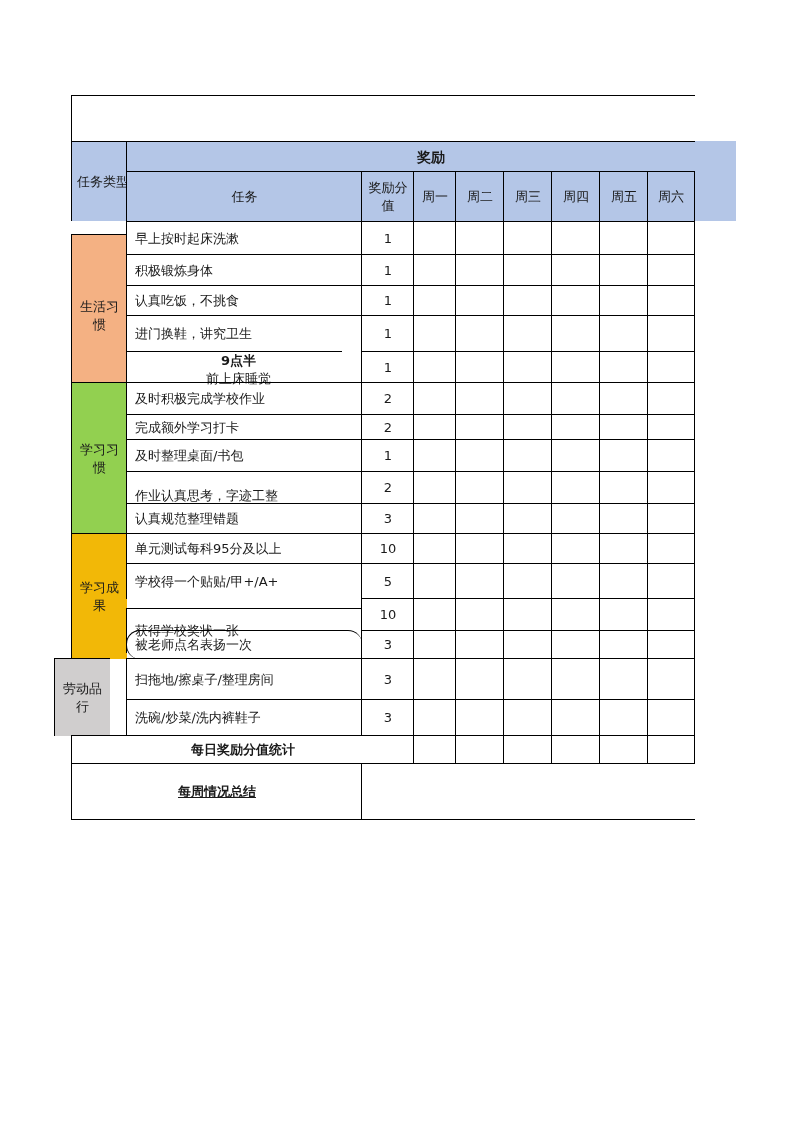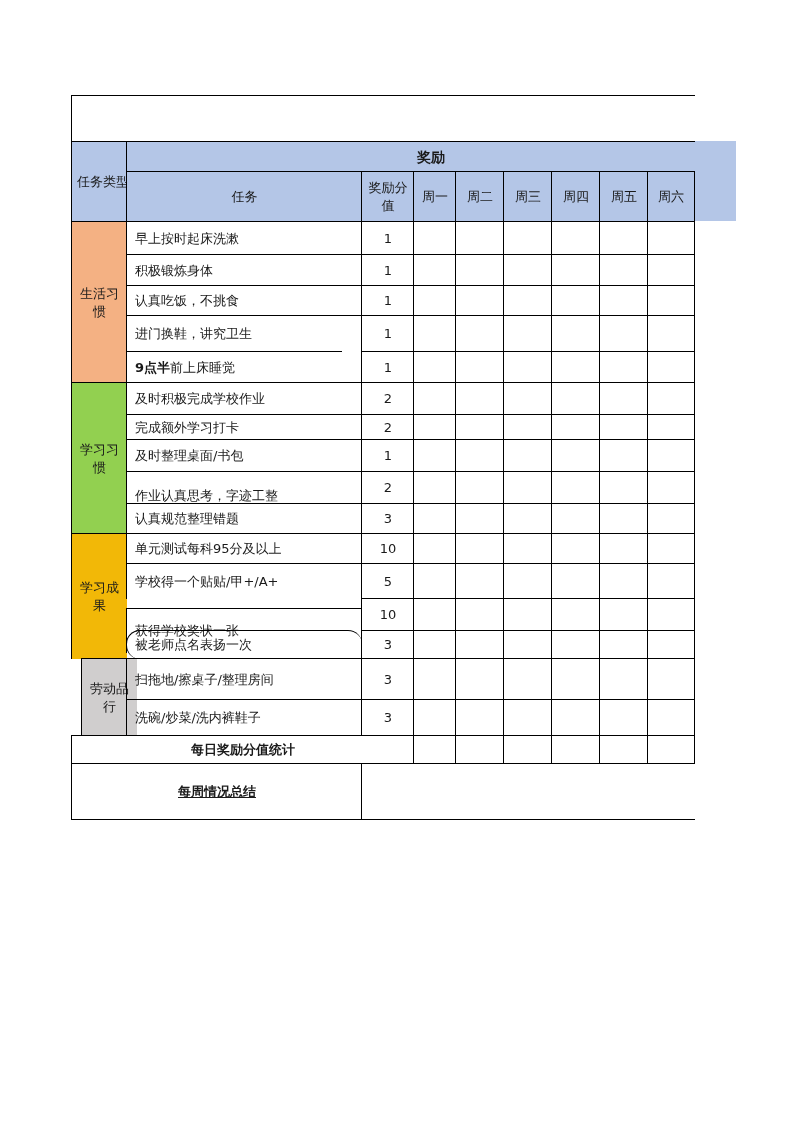--- a/index.html
+++ b/index.html
@@ -56,21 +56,21 @@
       </div>
       <div class="cell center hdr bl bt" style="left: 599px; top: 171px; width: 49px; height: 50px;">
         <span>周五</span>
       </div>
       <div class="cell center hdr bl bt br" style="left: 647px; top: 171px; width: 48px; height: 50px;">
         <span>周六</span>
       </div>
     </div>
 
   <div id="body-rows">
-      <div class="cell cat bl bt" style="left: 71px; top: 221px; width: 56px; height: 162px; background: rgb(244, 177, 131);">
+      <div class="cell cat bl bt" style="left: 71px; top: 234px; width: 56px; height: 162px; background: rgb(244, 177, 131);">
         <span>生活习惯</span>
       </div>
       <div class="cell left bl bt" style="left: 126px; top: 221px; width: 236px; height: 34px;">
         <span>早上按时起床洗漱</span>
       </div>
       <div class="cell center bl bt" style="left: 361px; top: 221px; width: 53px; height: 34px;">
         <span>1</span>
       </div>
       <div class="cell bl bt" style="left: 413px; top: 221px; width: 43px; height: 34px;"></div>
       <div class="cell bl bt" style="left: 455px; top: 221px; width: 49px; height: 34px;"></div>
@@ -107,21 +107,21 @@
       </div>
       <div class="cell center bl bt" style="left: 361px; top: 315px; width: 53px; height: 37px;">
         <span>1</span>
       </div>
       <div class="cell bl bt" style="left: 413px; top: 315px; width: 43px; height: 37px;"></div>
       <div class="cell bl bt" style="left: 455px; top: 315px; width: 49px; height: 37px;"></div>
       <div class="cell bl bt" style="left: 503px; top: 315px; width: 49px; height: 37px;"></div>
       <div class="cell bl bt" style="left: 551px; top: 315px; width: 49px; height: 37px;"></div>
       <div class="cell bl bt" style="left: 599px; top: 315px; width: 49px; height: 37px;"></div>
       <div class="cell bl bt br" style="left: 647px; top: 315px; width: 48px; height: 37px;"></div>
-      <div class="cell left bl bt" style="left: 126px; top: 351px; width: 216px; height: 32px;">
+      <div class="cell left bl bt" style="left: 126px; top: 351px; width: 216px; height: 32px; flex-direction: column;">
         <span class="bold">9点半</span>
         <span>前上床睡觉</span>
       </div>
       <div class="cell center bl bt" style="left: 361px; top: 351px; width: 53px; height: 32px;">
         <span>1</span>
       </div>
       <div class="cell bl bt" style="left: 413px; top: 351px; width: 43px; height: 32px;"></div>
       <div class="cell bl bt" style="left: 455px; top: 351px; width: 49px; height: 32px;"></div>
       <div class="cell bl bt" style="left: 503px; top: 351px; width: 49px; height: 32px;"></div>
       <div class="cell bl bt" style="left: 551px; top: 351px; width: 49px; height: 32px;"></div>
@@ -234,21 +234,21 @@
       </div>
       <div class="cell center bl bt" style="left: 361px; top: 630px; width: 53px; height: 29px;">
         <span>3</span>
       </div>
       <div class="cell bl bt" style="left: 413px; top: 630px; width: 43px; height: 29px;"></div>
       <div class="cell bl bt" style="left: 455px; top: 630px; width: 49px; height: 29px;"></div>
       <div class="cell bl bt" style="left: 503px; top: 630px; width: 49px; height: 29px;"></div>
       <div class="cell bl bt" style="left: 551px; top: 630px; width: 49px; height: 29px;"></div>
       <div class="cell bl bt" style="left: 599px; top: 630px; width: 49px; height: 29px;"></div>
       <div class="cell bl bt br" style="left: 647px; top: 630px; width: 48px; height: 29px;"></div>
-      <div class="cell cat bl bt" style="left: 81px; top: 658px; width: 56px; height: 78px; background: rgb(208, 206, 206);">
+      <div class="cell cat bl bt" style="left: 54px; top: 658px; width: 56px; height: 78px; background: rgb(208, 206, 206);">
         <span>劳动品行</span>
       </div>
       <div class="cell left bl bt" style="left: 126px; top: 658px; width: 236px; height: 42px;">
         <span>扫拖地/擦桌子/整理房间</span>
       </div>
       <div class="cell center bl bt" style="left: 361px; top: 658px; width: 53px; height: 42px;">
         <span>3</span>
       </div>
       <div class="cell bl bt" style="left: 413px; top: 658px; width: 43px; height: 42px;"></div>
       <div class="cell bl bt" style="left: 455px; top: 658px; width: 49px; height: 42px;"></div>

